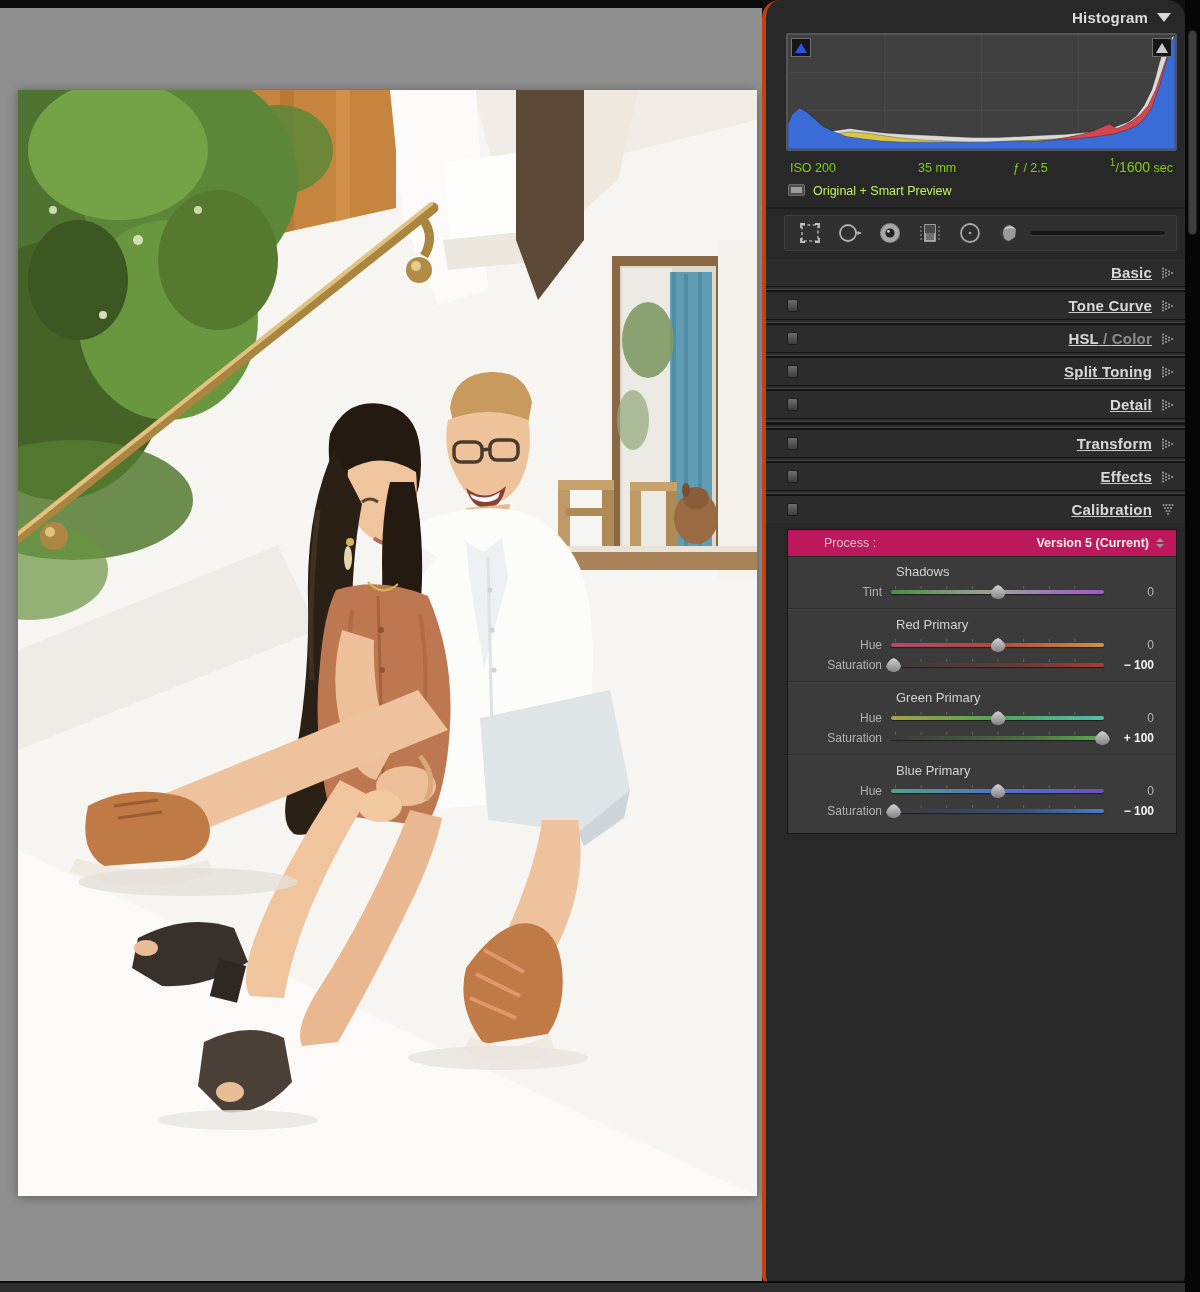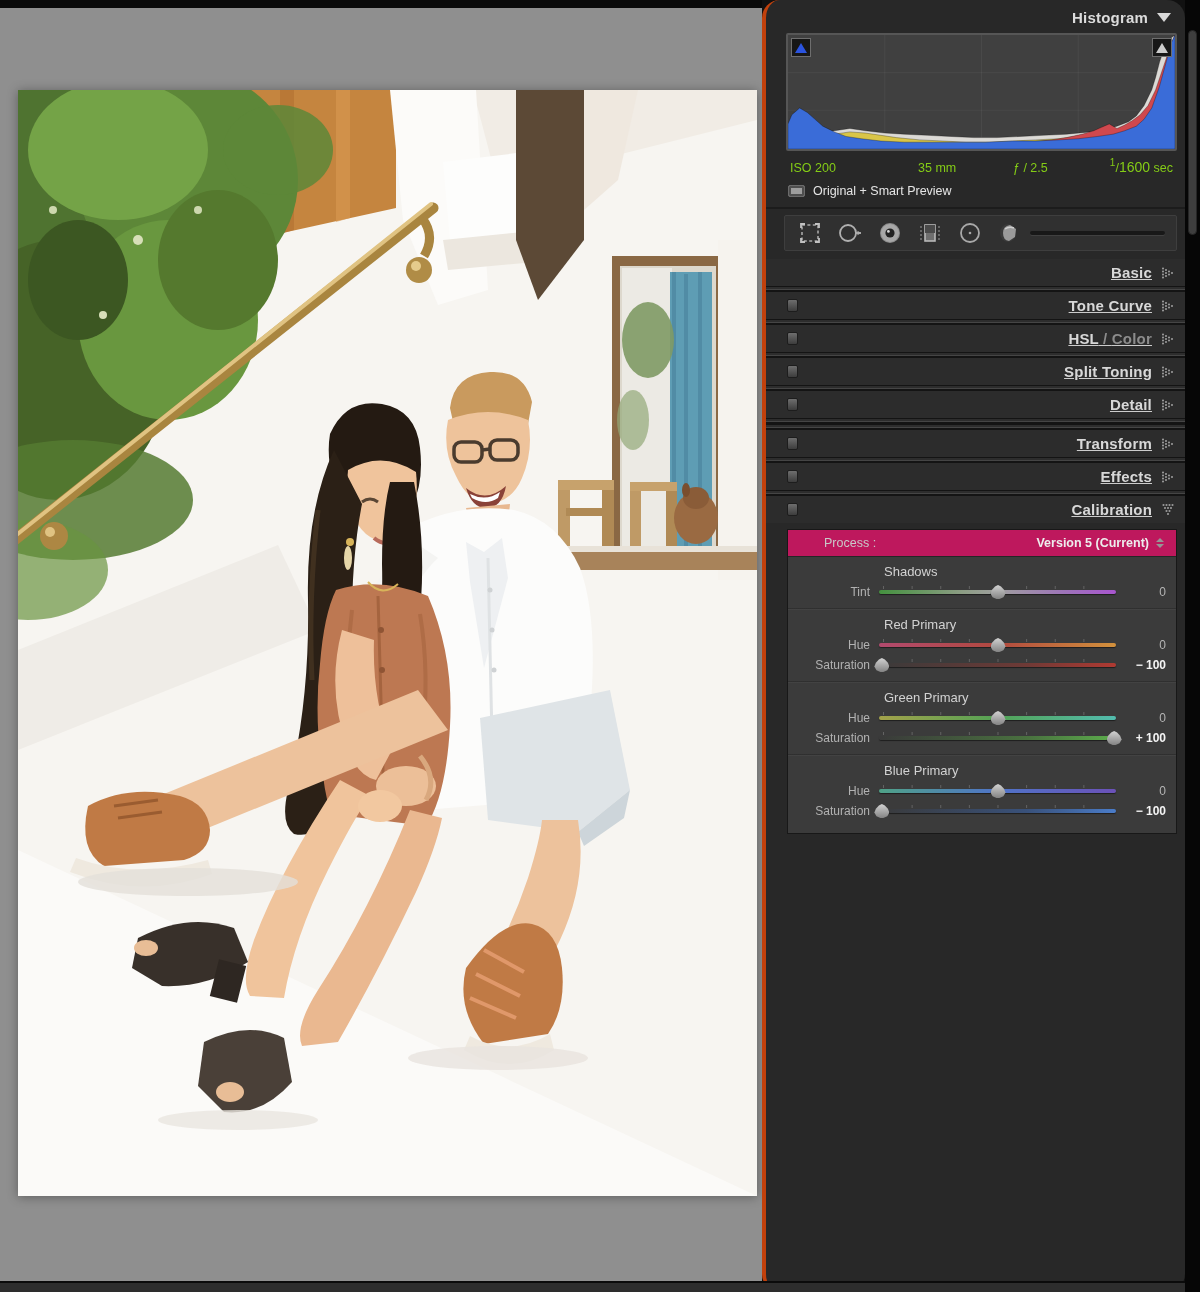--- a/index.html
+++ b/index.html
@@ -30,21 +30,21 @@
   .clip{position:absolute;top:3px;width:20px;height:19px;background:#171717;border:1px solid #6e6e6e;
     display:flex;align-items:flex-end;justify-content:center;padding-bottom:3px;box-sizing:border-box;z-index:2;}
   .clip.left{left:3px}.clip.right{right:3px}
   .tri-up{width:0;height:0;border-left:6px solid transparent;border-right:6px solid transparent;border-bottom:10px solid #ccc;}
 
   .meta-row{display:flex;align-items:baseline;margin:6px 10px 0 24px;font-size:12.5px;color:#84cc16;}
   .m1{width:128px}.m2{width:95px}.m3{flex:1}.m4{text-align:right;padding-right:2px}
   .frac sup{font-size:10px;vertical-align:6px;}
   .frac .den{font-size:14px;vertical-align:0px;}
 
-  .preview-row{display:flex;align-items:center;gap:8px;margin:9px 10px 0 22px;font-size:12.5px;color:#e5e5e5;}
+  .preview-row{display:flex;gap:8px;margin:9px 10px 0 22px;font-size:12.5px;color:#bef264;}
   .badge{width:17px;height:12px;border-radius:2px;background:#9d9d9d;border:1px solid #6b6b6b;box-shadow:inset 0 0 0 2px #4e4e4e;box-sizing:border-box;}
 
   .hist-divider{height:2px;background:#1c1c1c;margin-top:9px;}
 
   .toolstrip{margin:6px 8px 0 18px;height:36px;background:#303030;border:1px solid #3e3e3e;border-radius:2px;
     display:flex;align-items:center;gap:13px;padding:0 11px;box-sizing:border-box;}
   .tool{width:27px;height:27px;display:flex;align-items:center;justify-content:center;}
   .brush-handle{flex:1;height:4px;background:#181818;border-radius:2px;margin-left:-6px;box-shadow:0 1px 0 rgba(255,255,255,.08);}
 
   .headers{margin-top:8px;text-decoration:underline;}
@@ -58,21 +58,21 @@
 
   .cal-body{margin:6px 8px 0 21px;background:#3b3b3b;border:1px solid #181818;padding-bottom:6px;}
   .process{height:26px;background:#be185d;border-bottom:1px solid #262626;display:flex;align-items:center;
     font-size:12.5px;color:#c9c9c9;padding:0 12px 0 36px;}
   .process .val{margin-left:auto;color:#ededed;font-weight:bold;}
   .updown{display:inline-flex;flex-direction:column;gap:2px;margin-left:7px;}
   .updown i{width:0;height:0;border-left:4px solid transparent;border-right:4px solid transparent;display:block;}
   .updown .u{border-bottom:4px solid #969696;}
   .updown .d{border-top:4px solid #969696;}
 
-  .group{padding:7px 0 6px;}
+  .group{padding:7px 12px 6px;}
   .gsep{height:2px;background:linear-gradient(#262626,#4c4c4c);}
   .gtitle{margin:0 0 3px 96px;font-size:13px;color:#d2d2d2;}
   .srow{display:flex;align-items:center;height:20px;padding:0 10px 0 12px;font-size:12px;color:#b2b2b2;}
   .slabel{width:70px;text-align:right;margin-right:9px;}
   .strack{flex:1;position:relative;height:20px;}
   .track{position:absolute;left:0;right:0;top:8px;height:4px;border-radius:2px;box-shadow:0 1px 1px rgba(0,0,0,.5);}
   .ticks{position:absolute;left:4px;right:4px;top:4px;height:3px;opacity:.45;
     background-image:linear-gradient(to right,rgba(255,255,255,.45) 1px,transparent 1px);background-size:12.5% 100%;}
   .thumbp{position:absolute;top:3px;width:15px;height:14px;
     clip-path:polygon(50% 0,70% 10%,90% 34%,100% 60%,86% 88%,60% 100%,40% 100%,14% 88%,0 60%,10% 34%,30% 10%);

